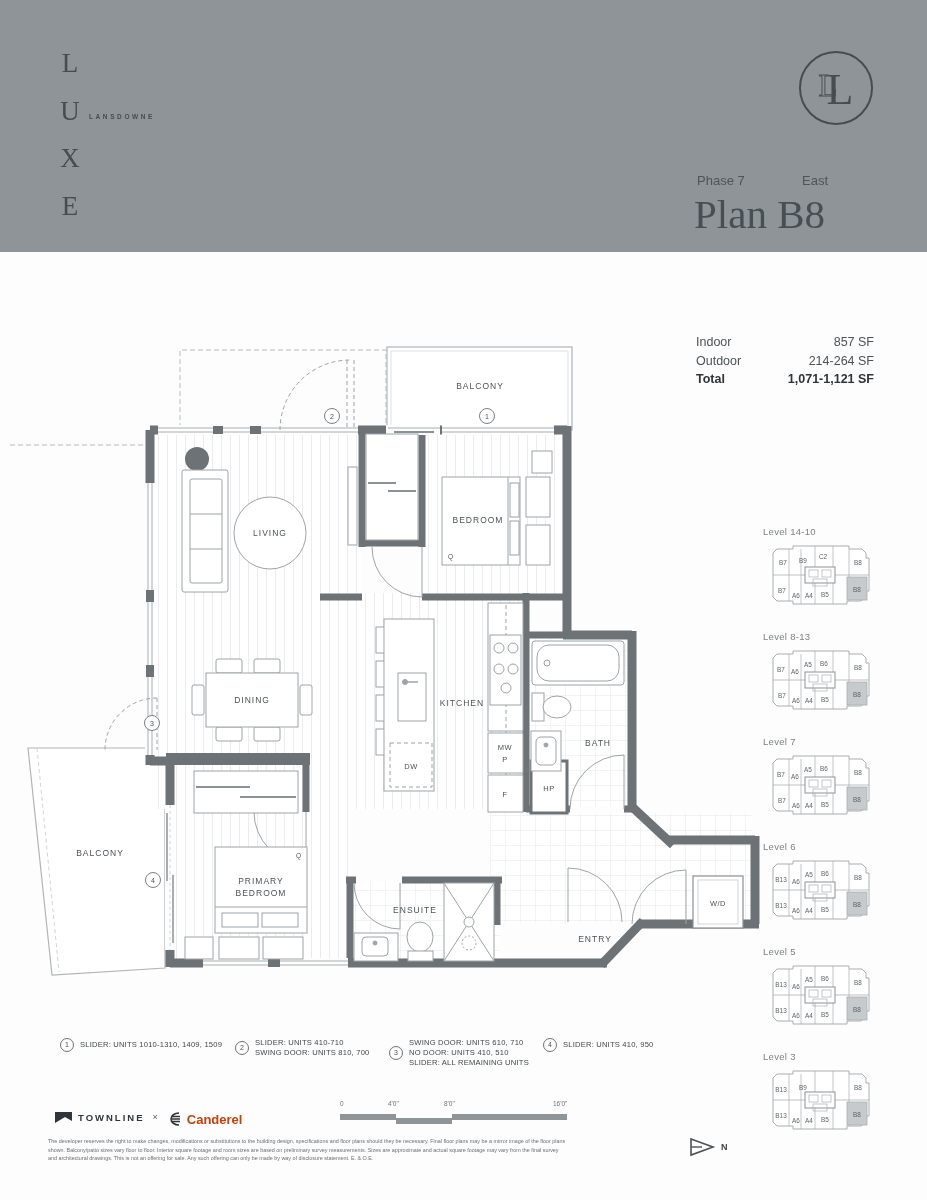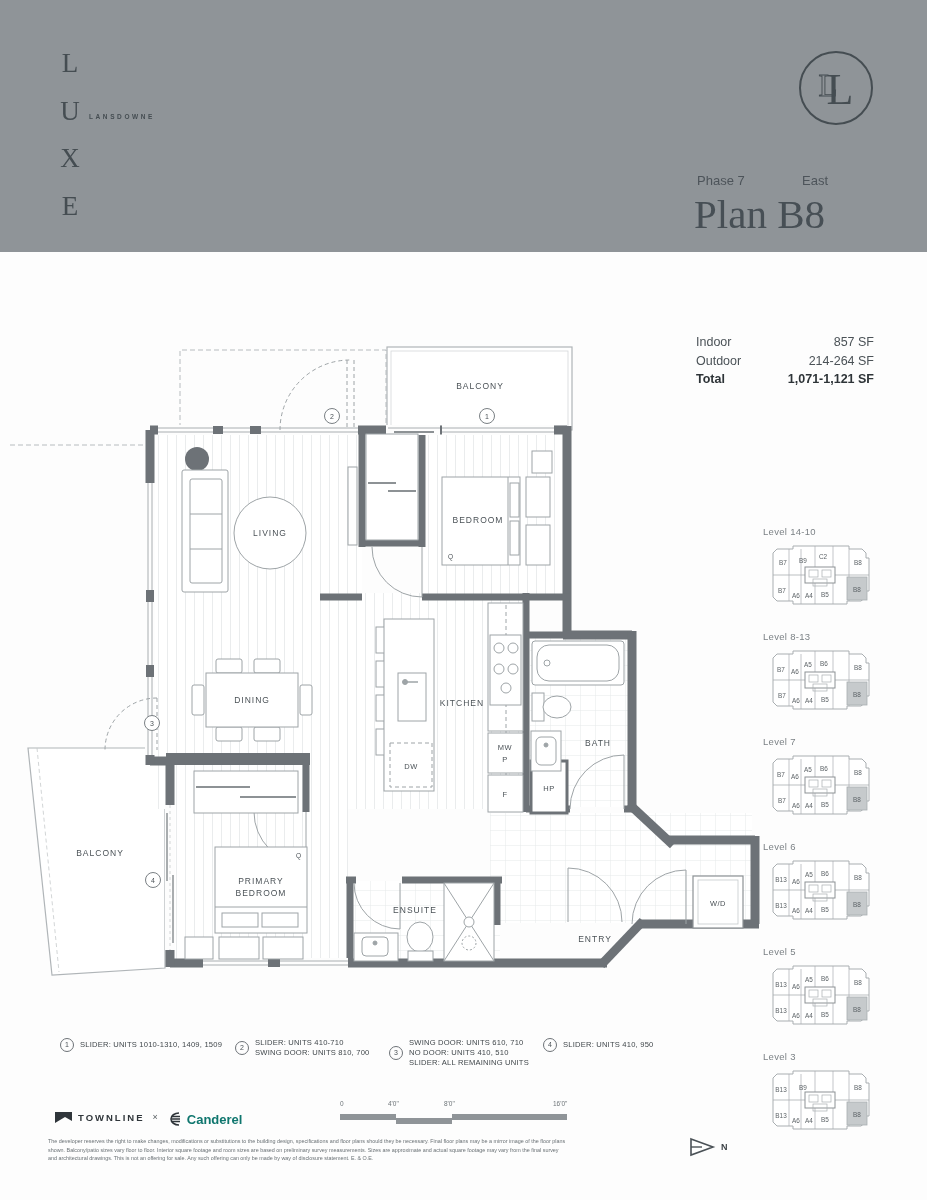--- a/index.html
+++ b/index.html
@@ -43,21 +43,21 @@
   .note{position:absolute;top:0;display:flex;align-items:center;}
   .note-num{flex:0 0 auto;width:12px;height:12px;border:1px solid #6d7277;border-radius:50%;
       font-size:7px;line-height:12px;text-align:center;color:#4b5257;margin-right:6px;}
   .note-lines{display:flex;flex-direction:column;}
   .note-line{font-size:7.6px;line-height:10px;color:#40474b;letter-spacing:0.2px;}
 
   
   .brandline{position:absolute;left:55px;top:1112px;display:flex;align-items:flex-start;}
   .townline-txt{font-size:9.5px;font-weight:bold;letter-spacing:2px;color:#2f353a;margin-left:6px;}
   .brand-x{font-size:9px;color:#5a6064;margin:0 8px;}
-  .canderel-txt{font-size:13px;font-weight:bold;color:#0f766e;margin-left:3px;}
+  .canderel-txt{font-size:13px;font-weight:bold;color:#c2410c;margin-left:3px;}
   .scalebar{position:absolute;left:340px;top:1100px;width:228px;height:26px;}
   .scale-label{position:absolute;top:0;font-size:6.5px;color:#6d7478;}
   .scale-seg{position:absolute;background:#8f9498;height:6px;}
   .disclaimer{position:absolute;left:48px;top:1137px;width:518px;font-size:5.4px;
       line-height:1.6;color:#6a7175;}
   .north{position:absolute;left:688px;top:1136px;display:flex;align-items:center;}
   .north-n{font-size:9px;font-weight:bold;color:#3c4246;margin-left:5px;}
 </style>
 </head>
 <body>

